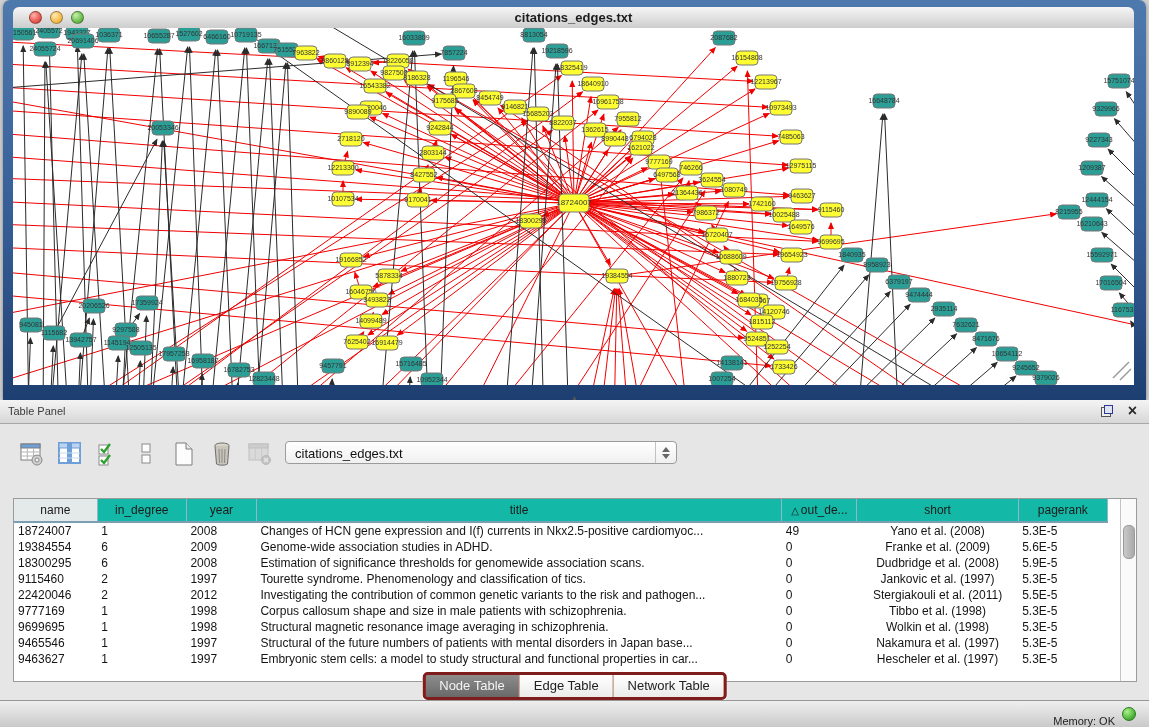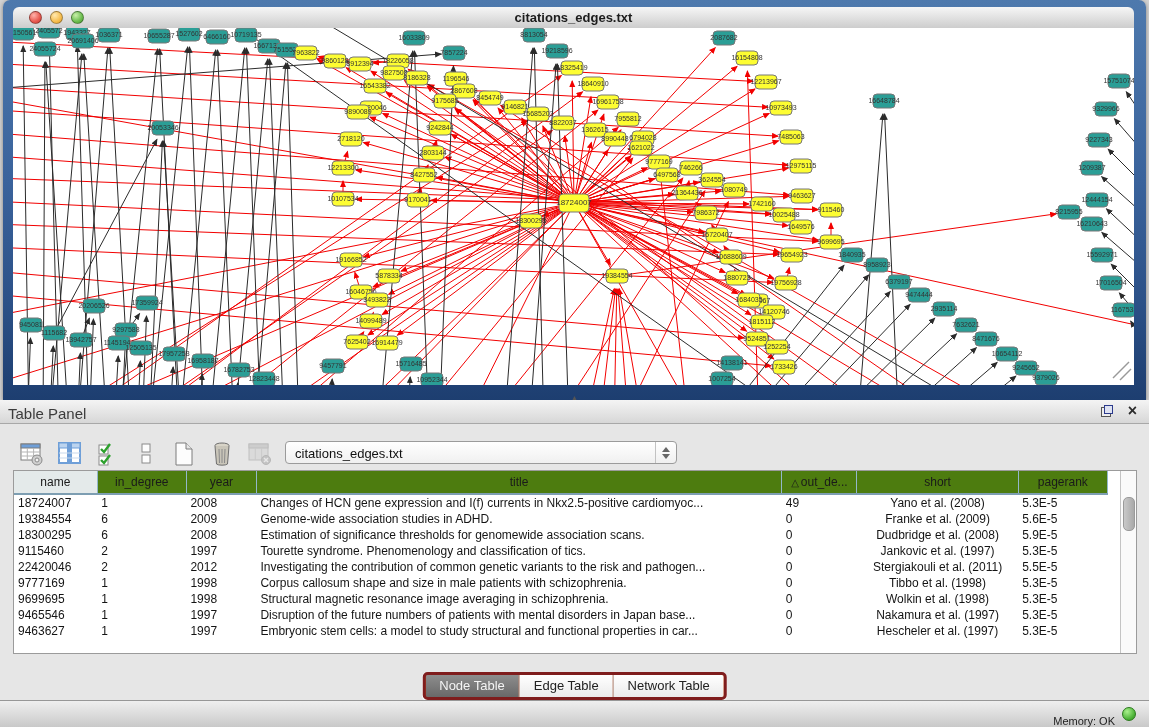--- a/index.html
+++ b/index.html
@@ -18,45 +18,45 @@
   .lights{position:absolute;left:16px;top:4px;display:flex;gap:8px;}
   .light{width:13px;height:13px;border-radius:50%;border:1px solid rgba(0,0,0,.35);box-sizing:border-box;}
   .light.red{background:radial-gradient(circle at 35% 30%,#ffb3ab,#e8594f 60%,#c03a32);}
   .light.yellow{background:radial-gradient(circle at 35% 30%,#ffe9b0,#f6bd4e 60%,#d89a28);}
   .light.green{background:radial-gradient(circle at 35% 30%,#c9f0a9,#6cbd4f 60%,#4a9a30);}
   .canvas{position:absolute;left:10px;right:12px;top:28px;bottom:15px;background:#fff;overflow:hidden;}
   .canvas svg{display:block;}
   
   .panel-header{position:absolute;left:0;top:400px;width:100%;height:24px;
     background:linear-gradient(180deg,#f4f4f4,#d7d7d7);border-bottom:1px solid #a8a8a8;box-sizing:border-box;}
-  .panel-header .ph-title{position:absolute;left:8px;top:5px;font-size:15px;color:#3c3c3c;}
+  .panel-header .ph-title{position:absolute;left:8px;top:5px;font-size:11px;color:#3c3c3c;}
   .ph-float{position:absolute;right:36px;top:5px;width:12px;height:12px;cursor:pointer;}
   .ph-float .sq1{position:absolute;left:0;bottom:0;width:8px;height:8px;border:1px solid #555;background:#eee;}
   .ph-float .sq2{position:absolute;right:0;top:0;width:7px;height:7px;border:1px solid #2b3a8c;background:#dfe3f2;}
   .ph-close{position:absolute;right:12px;top:1px;font-size:16px;font-weight:bold;color:#2b2b2b;cursor:pointer;line-height:20px;}
   .splitter-caret{position:absolute;left:571px;top:394px;font-size:7px;color:#555;}
   .panel-body{position:absolute;left:0;top:424px;width:100%;bottom:27px;background:#e6e6e6;}
   
   .toolbar{position:absolute;left:18px;top:14px;height:32px;display:flex;align-items:center;gap:11px;}
   .tb-icon{width:27px;height:27px;display:flex;align-items:center;justify-content:center;cursor:pointer;}
   .tb-icon.disabled{opacity:.5;cursor:default;}
   .fx{font-family:"Liberation Serif",serif;font-style:italic;font-weight:bold;font-size:15px;color:#222;}
   .dropdown{position:absolute;left:285px;top:17px;width:392px;height:23px;box-sizing:border-box;
     border:1px solid #9b9b9b;border-radius:4px;background:linear-gradient(180deg,#ffffff,#f0f0f0);
     font-size:13px;color:#111;cursor:pointer;}
   .dropdown .dd-text{position:absolute;left:9px;top:4px;}
   .dropdown .dd-stepper{position:absolute;right:0;top:0;bottom:0;width:20px;border-left:1px solid #c2c2c2;
     display:flex;flex-direction:column;align-items:center;justify-content:center;gap:2px;}
   .tri-up{width:0;height:0;border-left:4px solid transparent;border-right:4px solid transparent;border-bottom:5px solid #666;}
   .tri-dn{width:0;height:0;border-left:4px solid transparent;border-right:4px solid transparent;border-top:5px solid #666;}
   
-  .tbl-wrap{position:absolute;left:13px;top:46px;width:1124px;height:184px;background:#fff;
+  .tbl-wrap{position:absolute;left:13px;top:74px;width:1124px;height:184px;background:#fff;
     border:1px solid #9b9b9b;box-sizing:border-box;overflow:hidden;}
   table.grid{border-collapse:collapse;table-layout:fixed;width:1094px;font-size:12px;}
-  table.grid th{height:22px;background:#4d7c0f;border-right:1px solid #93b7ca;border-bottom:2px solid #7d9eb2;
+  table.grid th{height:22px;background:#14b8a6;border-right:1px solid #93b7ca;border-bottom:2px solid #7d9eb2;
     font-weight:normal;color:#1a1a1a;text-align:center;padding:0 2px;overflow:hidden;white-space:nowrap;}
   table.grid th.first{background:#e4eaea;}
   table.grid td{height:16px;padding:0 4px;color:#141414;white-space:nowrap;overflow:hidden;}
   td.c{text-align:center;} 
   .sort-glyph{font-size:10px;margin-right:2px;}
   .vscroll{position:absolute;right:0;top:0;bottom:0;width:15px;background:#fafafa;border-left:1px solid #c4c4c4;}
   .vscroll .thumb{position:absolute;left:2px;top:26px;width:10px;height:32px;border-radius:5px;
     background:linear-gradient(90deg,#c9c9c9,#a9a9a9);border:1px solid #9a9a9a;}
   
   .tabs{position:absolute;left:50%;transform:translateX(-50%);top:248px;display:flex;
@@ -1005,21 +1005,21 @@
             <td>1998</td>
             <td>Structural magnetic resonance image averaging in schizophrenia.</td>
             <td>0</td>
             <td class="c">Wolkin et al. (1998)</td>
             <td>5.3E-5</td>
           </tr>
           <tr>
             <td>9465546</td>
             <td>1</td>
             <td>1997</td>
-            <td>Disruption of the future numbers of patients with mental disorders in Japan base...</td>
+            <td>Structural of the future numbers of patients with mental disorders in Japan base...</td>
             <td>0</td>
             <td class="c">Nakamura et al. (1997)</td>
             <td>5.3E-5</td>
           </tr>
           <tr>
             <td>9463627</td>
             <td>1</td>
             <td>1997</td>
             <td>Embryonic stem cells: a model to study structural and functional properties in car...</td>
             <td>0</td>

